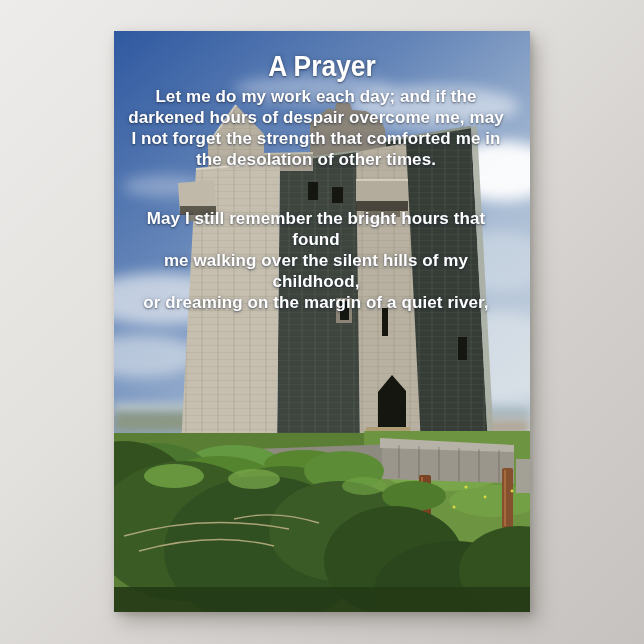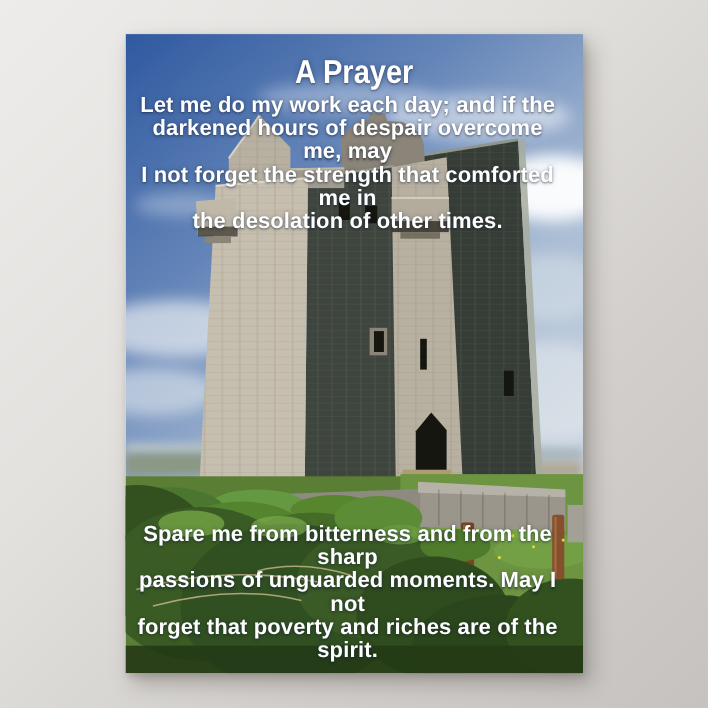--- a/index.html
+++ b/index.html
@@ -19,21 +19,21 @@
   .photo{position:absolute;left:0;top:0;width:416px;height:581px;display:block;}
   .overlay-text{position:absolute;left:0;top:0;width:100%;height:100%;}
   .title{
     position:absolute;top:17px;left:0;right:0;text-align:center;
     color:#ffffff;font-size:30px;font-weight:bold;line-height:36px;
     transform:scaleX(.88);transform-origin:50% 50%;
     text-shadow:0 1px 2px rgba(20,30,50,.55),0 0 6px rgba(20,30,50,.28);
   }
   .stanza{
     position:absolute;left:8px;right:20px;text-align:center;
-    color:#ffffff;font-size:20px;font-weight:bold;line-height:21px;
+    color:#ffffff;font-size:17px;font-weight:bold;line-height:21px;
     letter-spacing:.1px;white-space:pre-line;
     text-shadow:0 1px 2px rgba(20,30,50,.58),0 0 5px rgba(20,30,50,.25);
   }
   .stanza-1{top:55px;}
   .stanza-2{top:177px;}
   .stanza-3{top:328px;}
   .stanza-4{top:445px;}
 </style>
 </head>
 <body>
@@ -194,19 +194,19 @@
         </g>
       </g>
     </svg>
 
     <div class="overlay-text">
       <div class="title">A Prayer</div>
       <div class="stanza stanza-1">Let me do my work each day; and if the
 darkened hours of despair overcome me, may
 I not forget the strength that comforted me in
 the desolation of other times.</div>
-      <div class="stanza stanza-4">Spare me from bitterness and from the sharp
-passions of unguarded moments. May I not
-forget that poverty and riches are of the spirit.</div>
+      <div class="stanza stanza-2">May I still remember the bright hours that found
+me walking over the silent hills of my childhood,
+or dreaming on the margin of a quiet river,</div>
     </div>
 
   </div>
 </div>
 
 </body></html>

